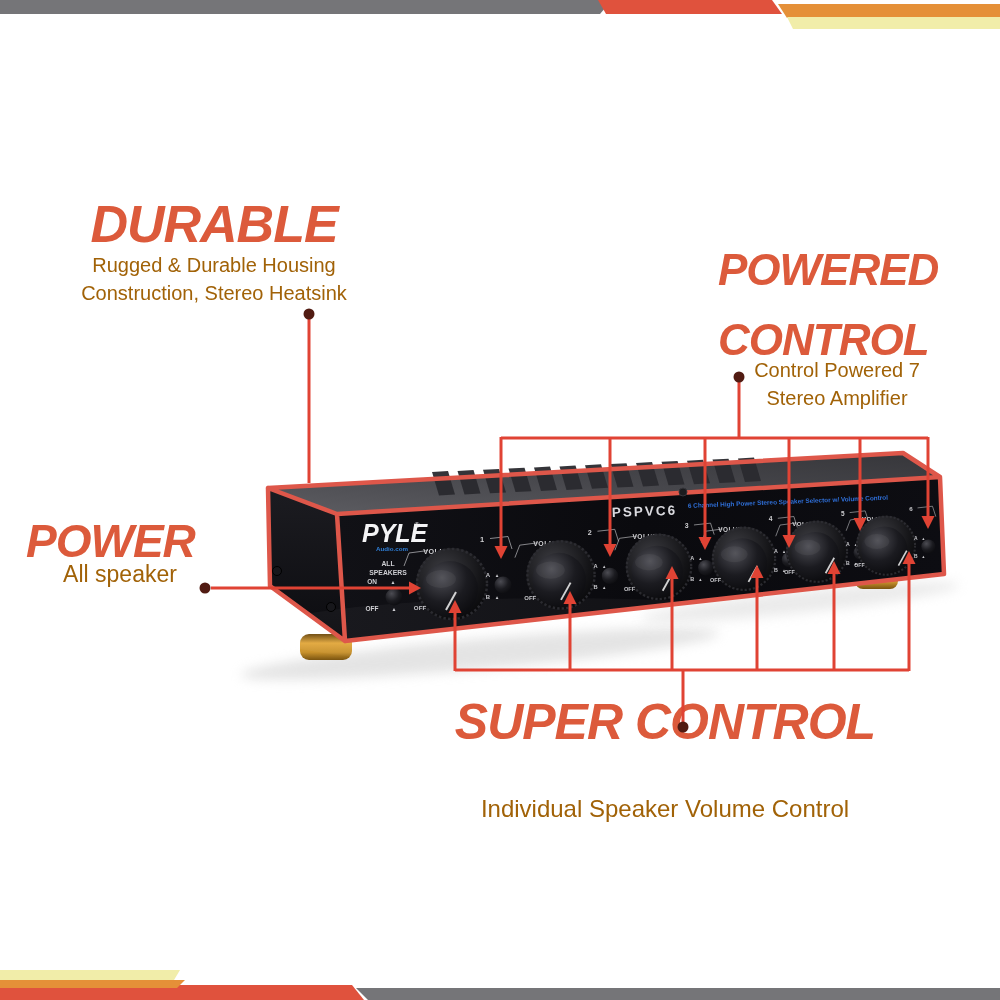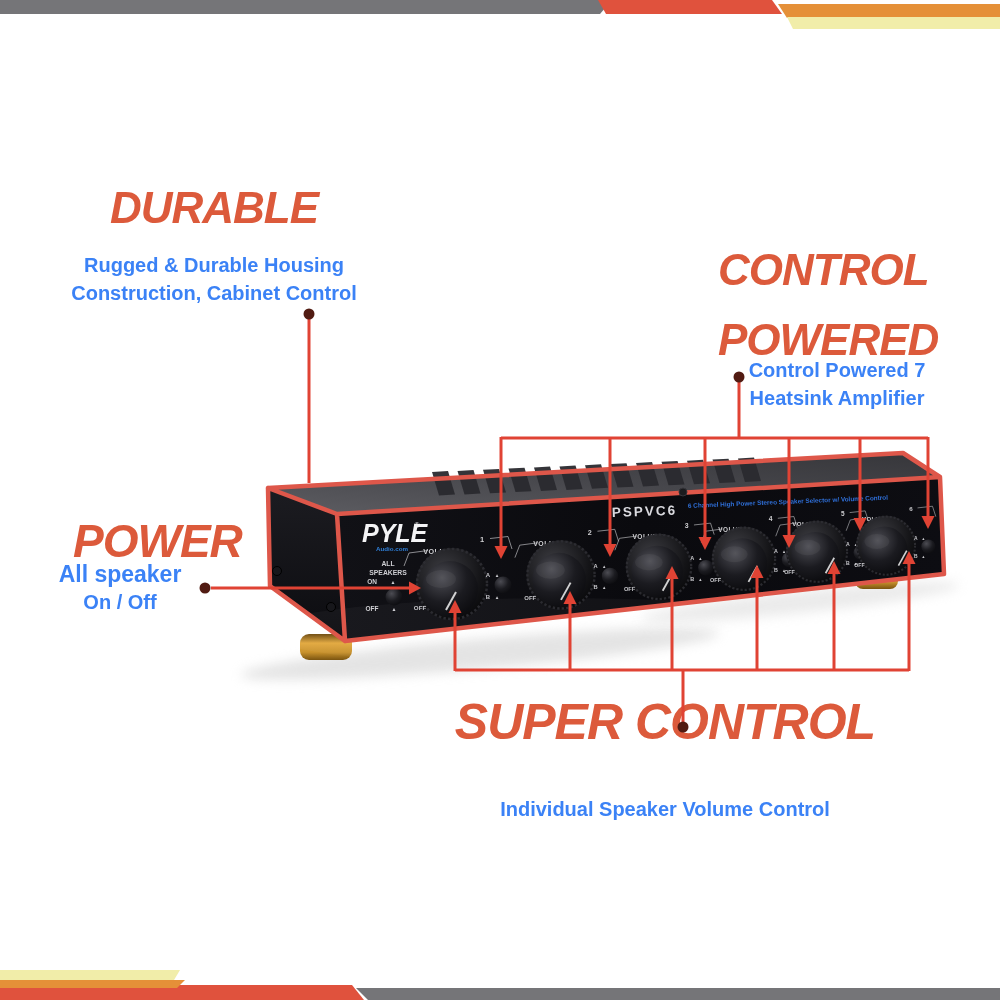--- a/index.html
+++ b/index.html
@@ -1,50 +1,49 @@
 <!DOCTYPE html>
 <html><head>
 <meta charset="utf-8">
 <style>
   html,body{margin:0;padding:0;}
   body{width:1000px;height:1000px;position:relative;background:#ffffff;overflow:hidden;
        font-family:"Liberation Sans","DejaVu Sans",sans-serif;}
   .abs{position:absolute;}
   .title{font-style:italic;font-weight:bold;color:#DC5A3B;letter-spacing:-1px;}
-  .sub{font-weight:bold;color:#3b82f6;}
+  .sub{font-weight:normal;color:#a16207;}
   .center{text-align:center;}
   #stage-svg{position:absolute;left:0;top:0;}
 </style>
 </head>
 <body>
 
-<div class="abs title center" style="left:54px;top:184px;width:320px;font-size:44px;line-height:48px;">DURABLE</div>
+<div class="abs title center" style="left:54px;top:200px;width:320px;font-size:52px;line-height:48px;">DURABLE</div>
 <div class="abs center" style="left:54px;top:252px;width:320px;">
   <div class="sub" style="font-size:20px;line-height:27.5px;">Rugged &amp; Durable Housing</div>
-  <div class="sub" style="font-size:20px;line-height:27.5px;">Construction, Cabinet Control</div>
+  <div class="sub" style="font-size:20px;line-height:27.5px;">Construction, Stereo Heatsink</div>
 </div>
 
 <div class="abs" style="left:718px;top:235px;">
+  <div class="title" style="font-size:44px;line-height:70px;">POWERED</div>
   <div class="title" style="font-size:44px;line-height:70px;">CONTROL</div>
-  <div class="title" style="font-size:44px;line-height:70px;">POWERED</div>
 </div>
 <div class="abs center" style="left:712px;top:356px;width:250px;">
   <div class="sub" style="font-size:20px;line-height:28px;">Control Powered 7</div>
-  <div class="sub" style="font-size:20px;line-height:28px;">Heatsink Amplifier</div>
-</div>
-
-<div class="abs title" style="left:26px;top:518px;font-size:46px;line-height:46px;margin-left:47px;">POWER</div>
+  <div class="sub" style="font-size:20px;line-height:28px;">Stereo Amplifier</div>
+</div>
+
+<div class="abs title" style="left:26px;top:518px;font-size:46px;line-height:46px;">POWER</div>
 <div class="abs center" style="left:40px;top:560px;width:160px;">
   <div class="sub" style="font-size:23px;line-height:28px;">All speaker</div>
-  <div class="sub" style="font-size:20px;line-height:28px;">On / Off</div>
 </div>
 
 <div class="abs title center" style="left:415px;top:697px;width:500px;font-size:50px;line-height:50px;">SUPER CONTROL</div>
 <div class="abs center" style="left:415px;top:795px;width:500px;">
-  <div class="sub" style="font-size:20px;line-height:28px;">Individual Speaker Volume Control</div>
+  <div class="sub" style="font-size:24px;line-height:28px;">Individual Speaker Volume Control</div>
 </div>
 
 <svg id="stage-svg" width="1000" height="1000" viewBox="0 0 1000 1000">
   <defs>
     <linearGradient id="gTop" x1="0" y1="1" x2="1" y2="0">
       <stop offset="0" stop-color="#5d5d62"></stop>
         <stop offset="0.5" stop-color="#47474c"></stop>
         <stop offset="1" stop-color="#36363a"></stop>
     </linearGradient>
     <linearGradient id="gFront" x1="0" y1="0" x2="1" y2="0">

